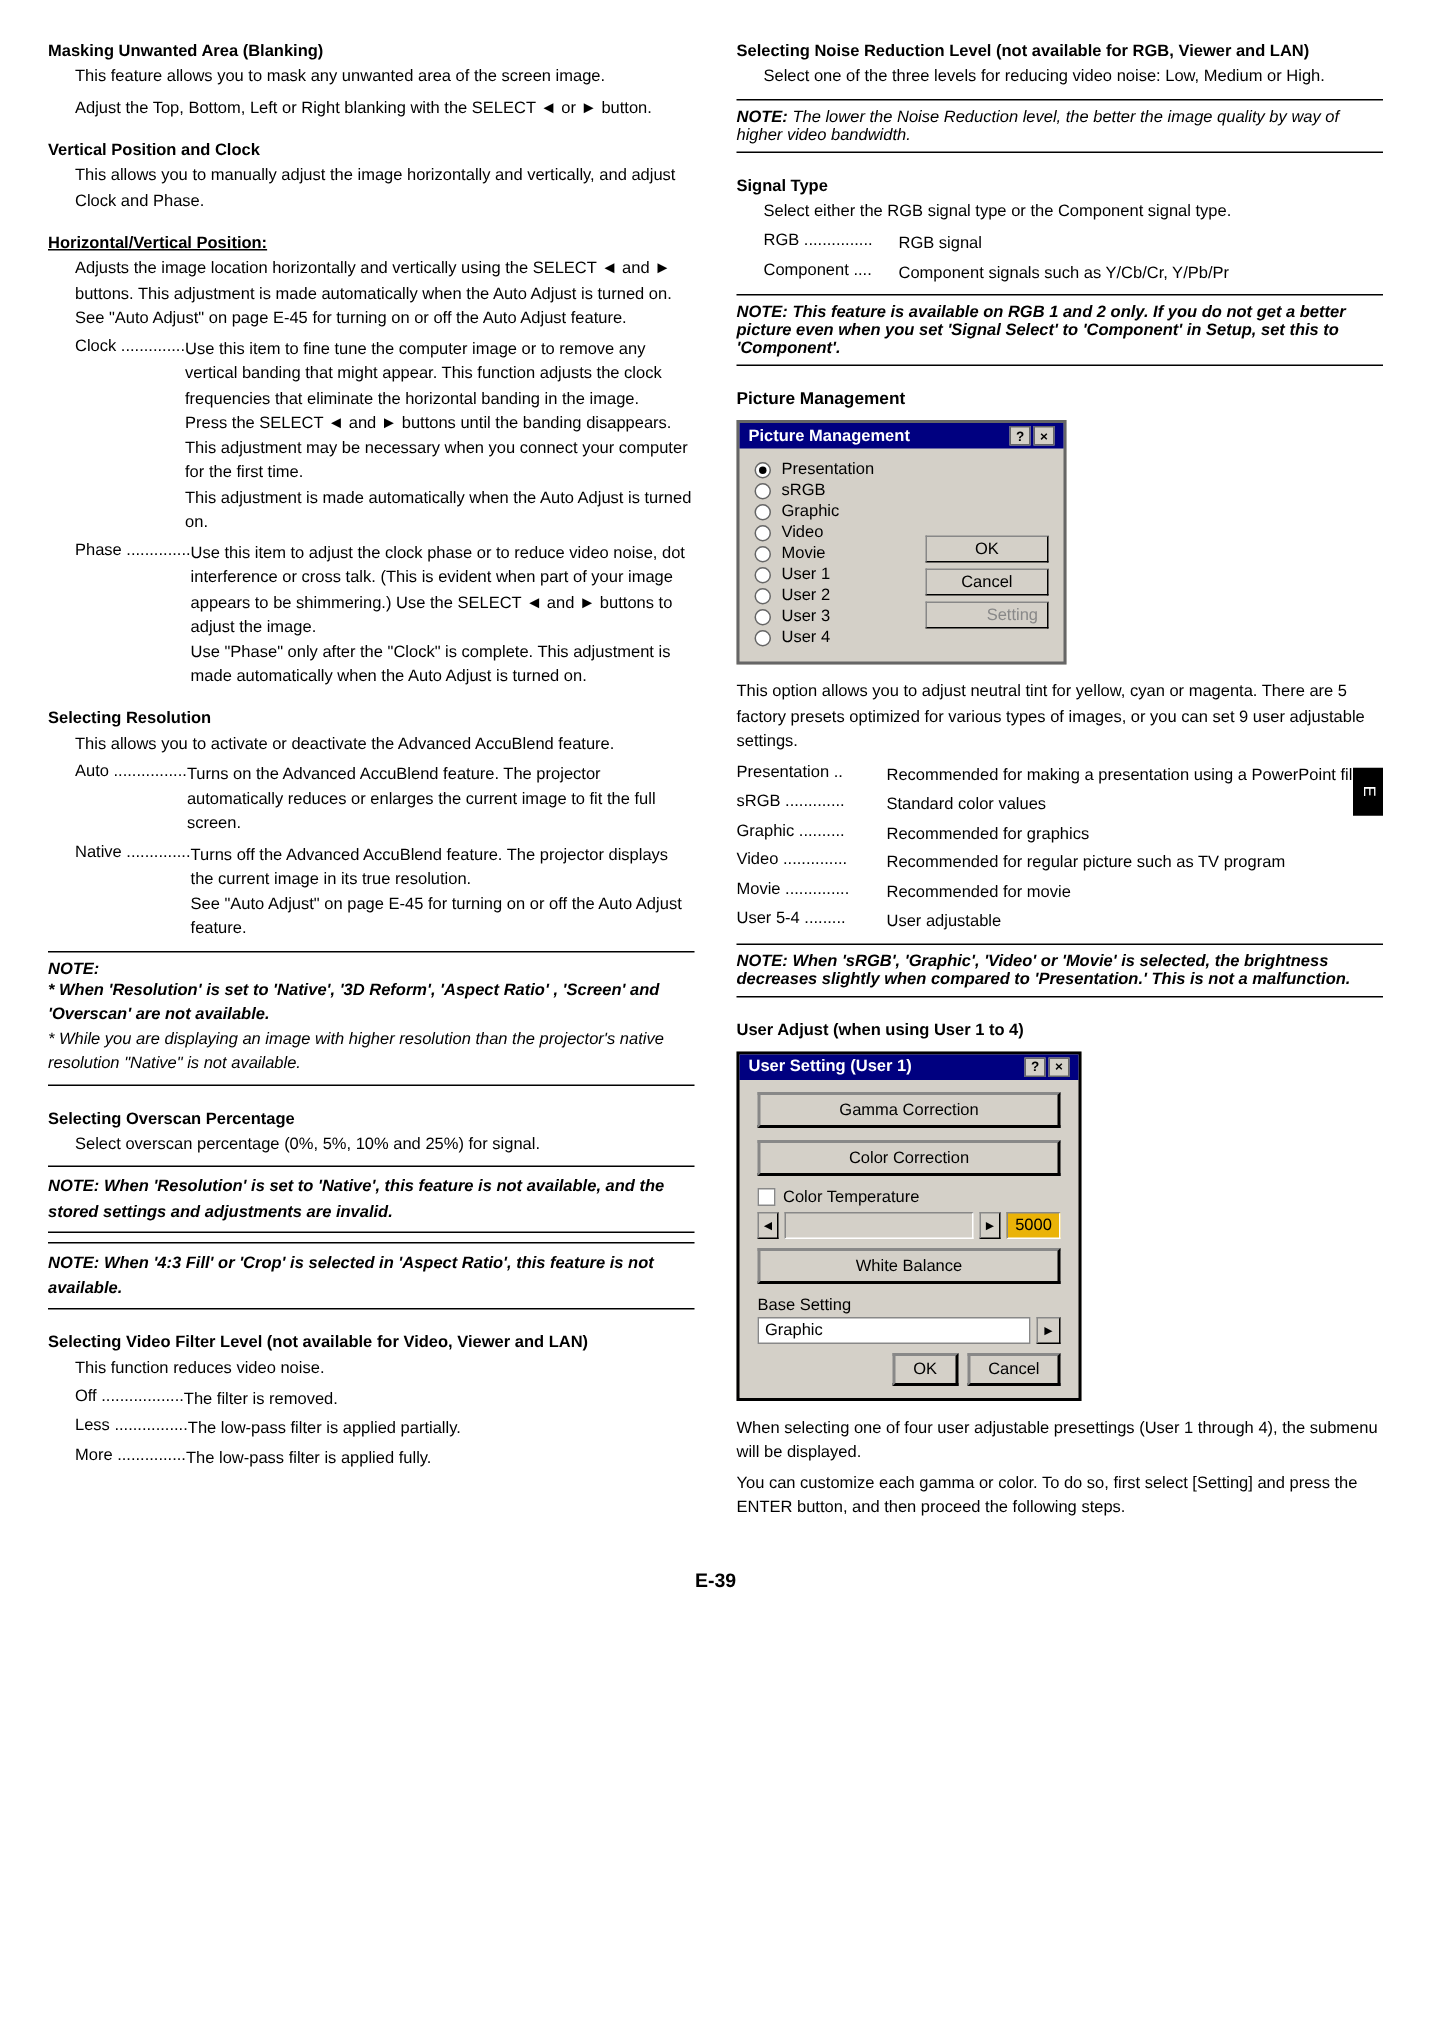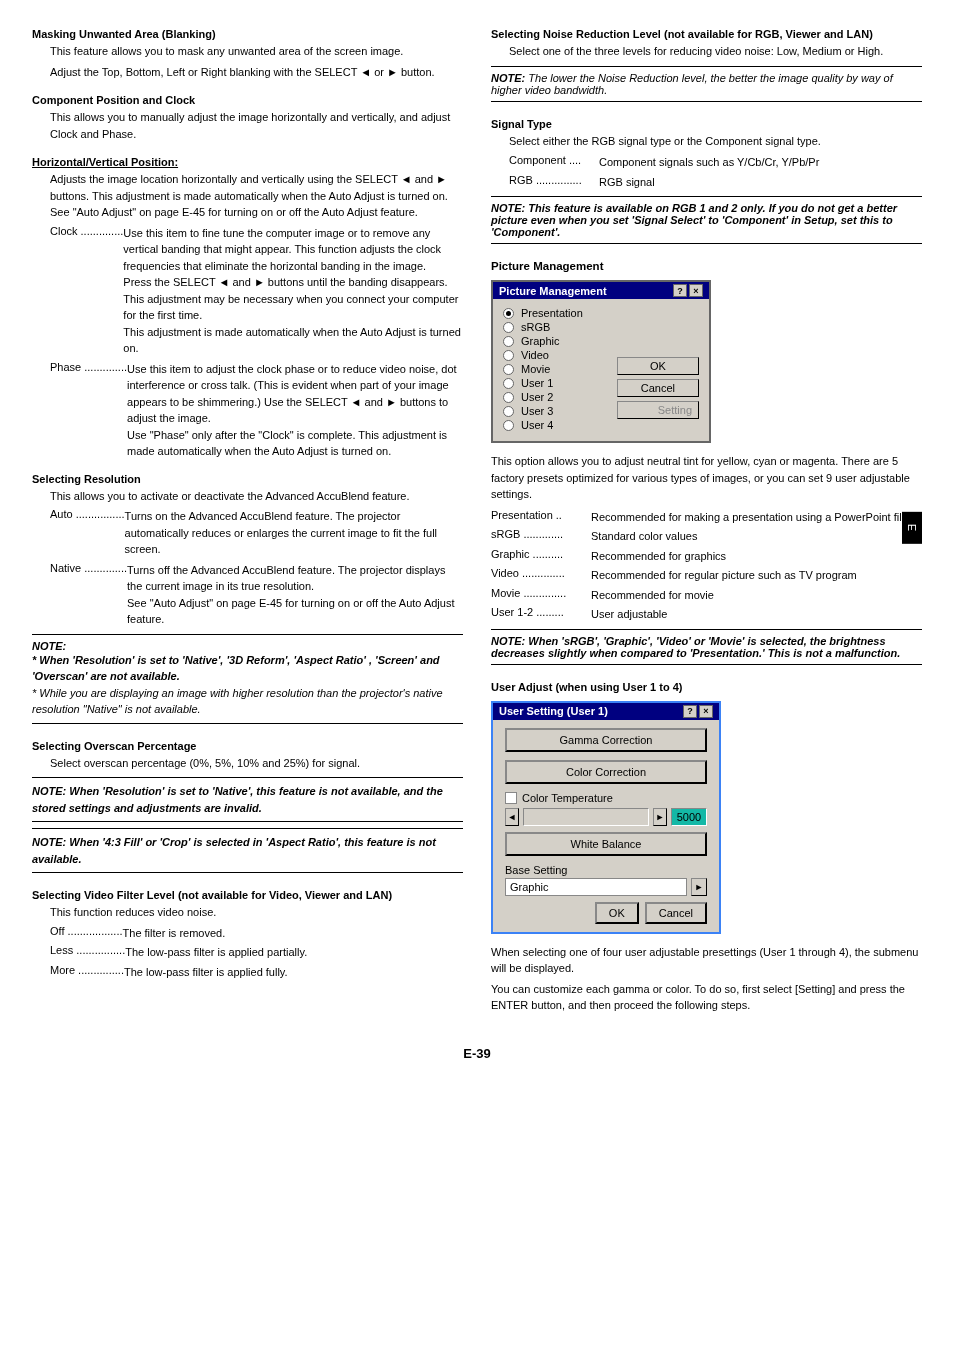--- a/index.html
+++ b/index.html
@@ -170,21 +170,21 @@
       cursor: pointer;
       text-align: center;
     }
     .win-btn.disabled {
       color: #888;
       padding-left: 40px;
     }
 
     
     .dialog-box2 {
-      border: 2px solid #3b82f6;
+      border: 2px solid #000000;
       background: #d4d0c8;
       width: 230px;
       margin: 8px 0 10px 0;
       font-size: 11px;
     }
     .dialog-body2 {
       padding: 8px 12px;
     }
     .dialog-group-btn {
       background: #d4d0c8;
@@ -239,21 +239,21 @@
       display: flex;
       align-items: center;
       justify-content: center;
       font-size: 9px;
       cursor: pointer;
       flex-shrink: 0;
     }
     .slider-value {
       width: 36px;
       height: 18px;
-      background: #14b8a6;
+      background: #eab308;
       border: 1px solid #888;
       border-right-color: #fff;
       border-bottom-color: #fff;
       display: flex;
       align-items: center;
       justify-content: center;
       font-size: 11px;
     }
     .base-setting-row {
       display: flex;
@@ -336,21 +336,21 @@
 
     <div class="left-col">
 
       <div class="section">
         <div class="section-title">Masking Unwanted Area (Blanking)</div>
         <p class="indent">This feature allows you to mask any unwanted area of the screen image.</p>
         <p class="indent">Adjust the Top, Bottom, Left or Right blanking with the SELECT ◄ or ► button.</p>
       </div>
 
       <div class="section">
-        <div class="section-title">Component Position and Clock</div>
+        <div class="section-title">Vertical Position and Clock</div>
         <p class="indent">This allows you to manually adjust the image horizontally and vertically, and adjust Clock and Phase.</p>
       </div>
 
       <div class="section">
         <div class="section-title-underline">Horizontal/Vertical Position:</div>
         <p class="indent">Adjusts the image location horizontally and vertically using the SELECT ◄ and ► buttons. This adjustment is made automatically when the Auto Adjust is turned on. See "Auto Adjust" on page E-45 for turning on or off the Auto Adjust feature.</p>
         <div class="indent" style="margin-top:4px;">
           <div class="term-row">
             <span class="term-label">Clock ..............</span>
             <span class="term-desc">Use this item to fine tune the computer image or to remove any vertical banding that might appear. This function adjusts the clock frequencies that eliminate the horizontal banding in the image.<br>Press the SELECT ◄ and ► buttons until the banding disappears. This adjustment may be necessary when you connect your computer for the first time.<br>This adjustment is made automatically when the Auto Adjust is turned on.</span>
@@ -423,27 +423,27 @@
         <p class="indent">Select one of the three levels for reducing video noise: Low, Medium or High.</p>
         <div class="note-block">
           <span class="italic"><span class="bold-italic">NOTE:</span> The lower the Noise Reduction level, the better the image quality by way of higher video bandwidth.</span>
         </div>
       </div>
 
       <div class="section">
         <div class="section-title">Signal Type</div>
         <p class="indent">Select either the RGB signal type or the Component signal type.</p>
         <div class="indent" style="margin-top:5px;">
+          <div class="term-row">
+            <span class="term-label" style="min-width:90px;">RGB ...............</span>
+            <span class="term-desc">RGB signal</span>
+          </div>
           <div class="term-row" style="margin-top:3px;">
             <span class="term-label" style="min-width:90px;">Component ....</span>
             <span class="term-desc">Component signals such as Y/Cb/Cr, Y/Pb/Pr</span>
-          </div>
-          <div class="term-row">
-            <span class="term-label" style="min-width:90px;">RGB ...............</span>
-            <span class="term-desc">RGB signal</span>
           </div>
         </div>
         <div class="note-block" style="margin-top:6px;">
           <span class="bold-italic">NOTE: This feature is available on RGB 1 and 2 only. If you do not get a better picture even when you set 'Signal Select' to 'Component' in Setup, set this to 'Component'.</span>
         </div>
       </div>
 
       <div class="section">
         <div class="section-heading-bold">Picture Management</div>
 
@@ -519,21 +519,21 @@
           </div>
           <div class="term-row">
             <span class="term-label" style="min-width:100px;">Video ..............</span>
             <span class="term-desc">Recommended for regular picture such as TV program</span>
           </div>
           <div class="term-row">
             <span class="term-label" style="min-width:100px;">Movie ..............</span>
             <span class="term-desc">Recommended for movie</span>
           </div>
           <div class="term-row">
-            <span class="term-label" style="min-width:100px;">User 1-2 .........</span>
+            <span class="term-label" style="min-width:100px;">User 5-4 .........</span>
             <span class="term-desc">User adjustable</span>
           </div>
         </div>
 
         <div class="note-block">
           <span class="bold-italic">NOTE: When 'sRGB', 'Graphic', 'Video' or 'Movie' is selected, the brightness decreases slightly when compared to 'Presentation.' This is not a malfunction.</span>
         </div>
       </div>
 
       <div class="section">

